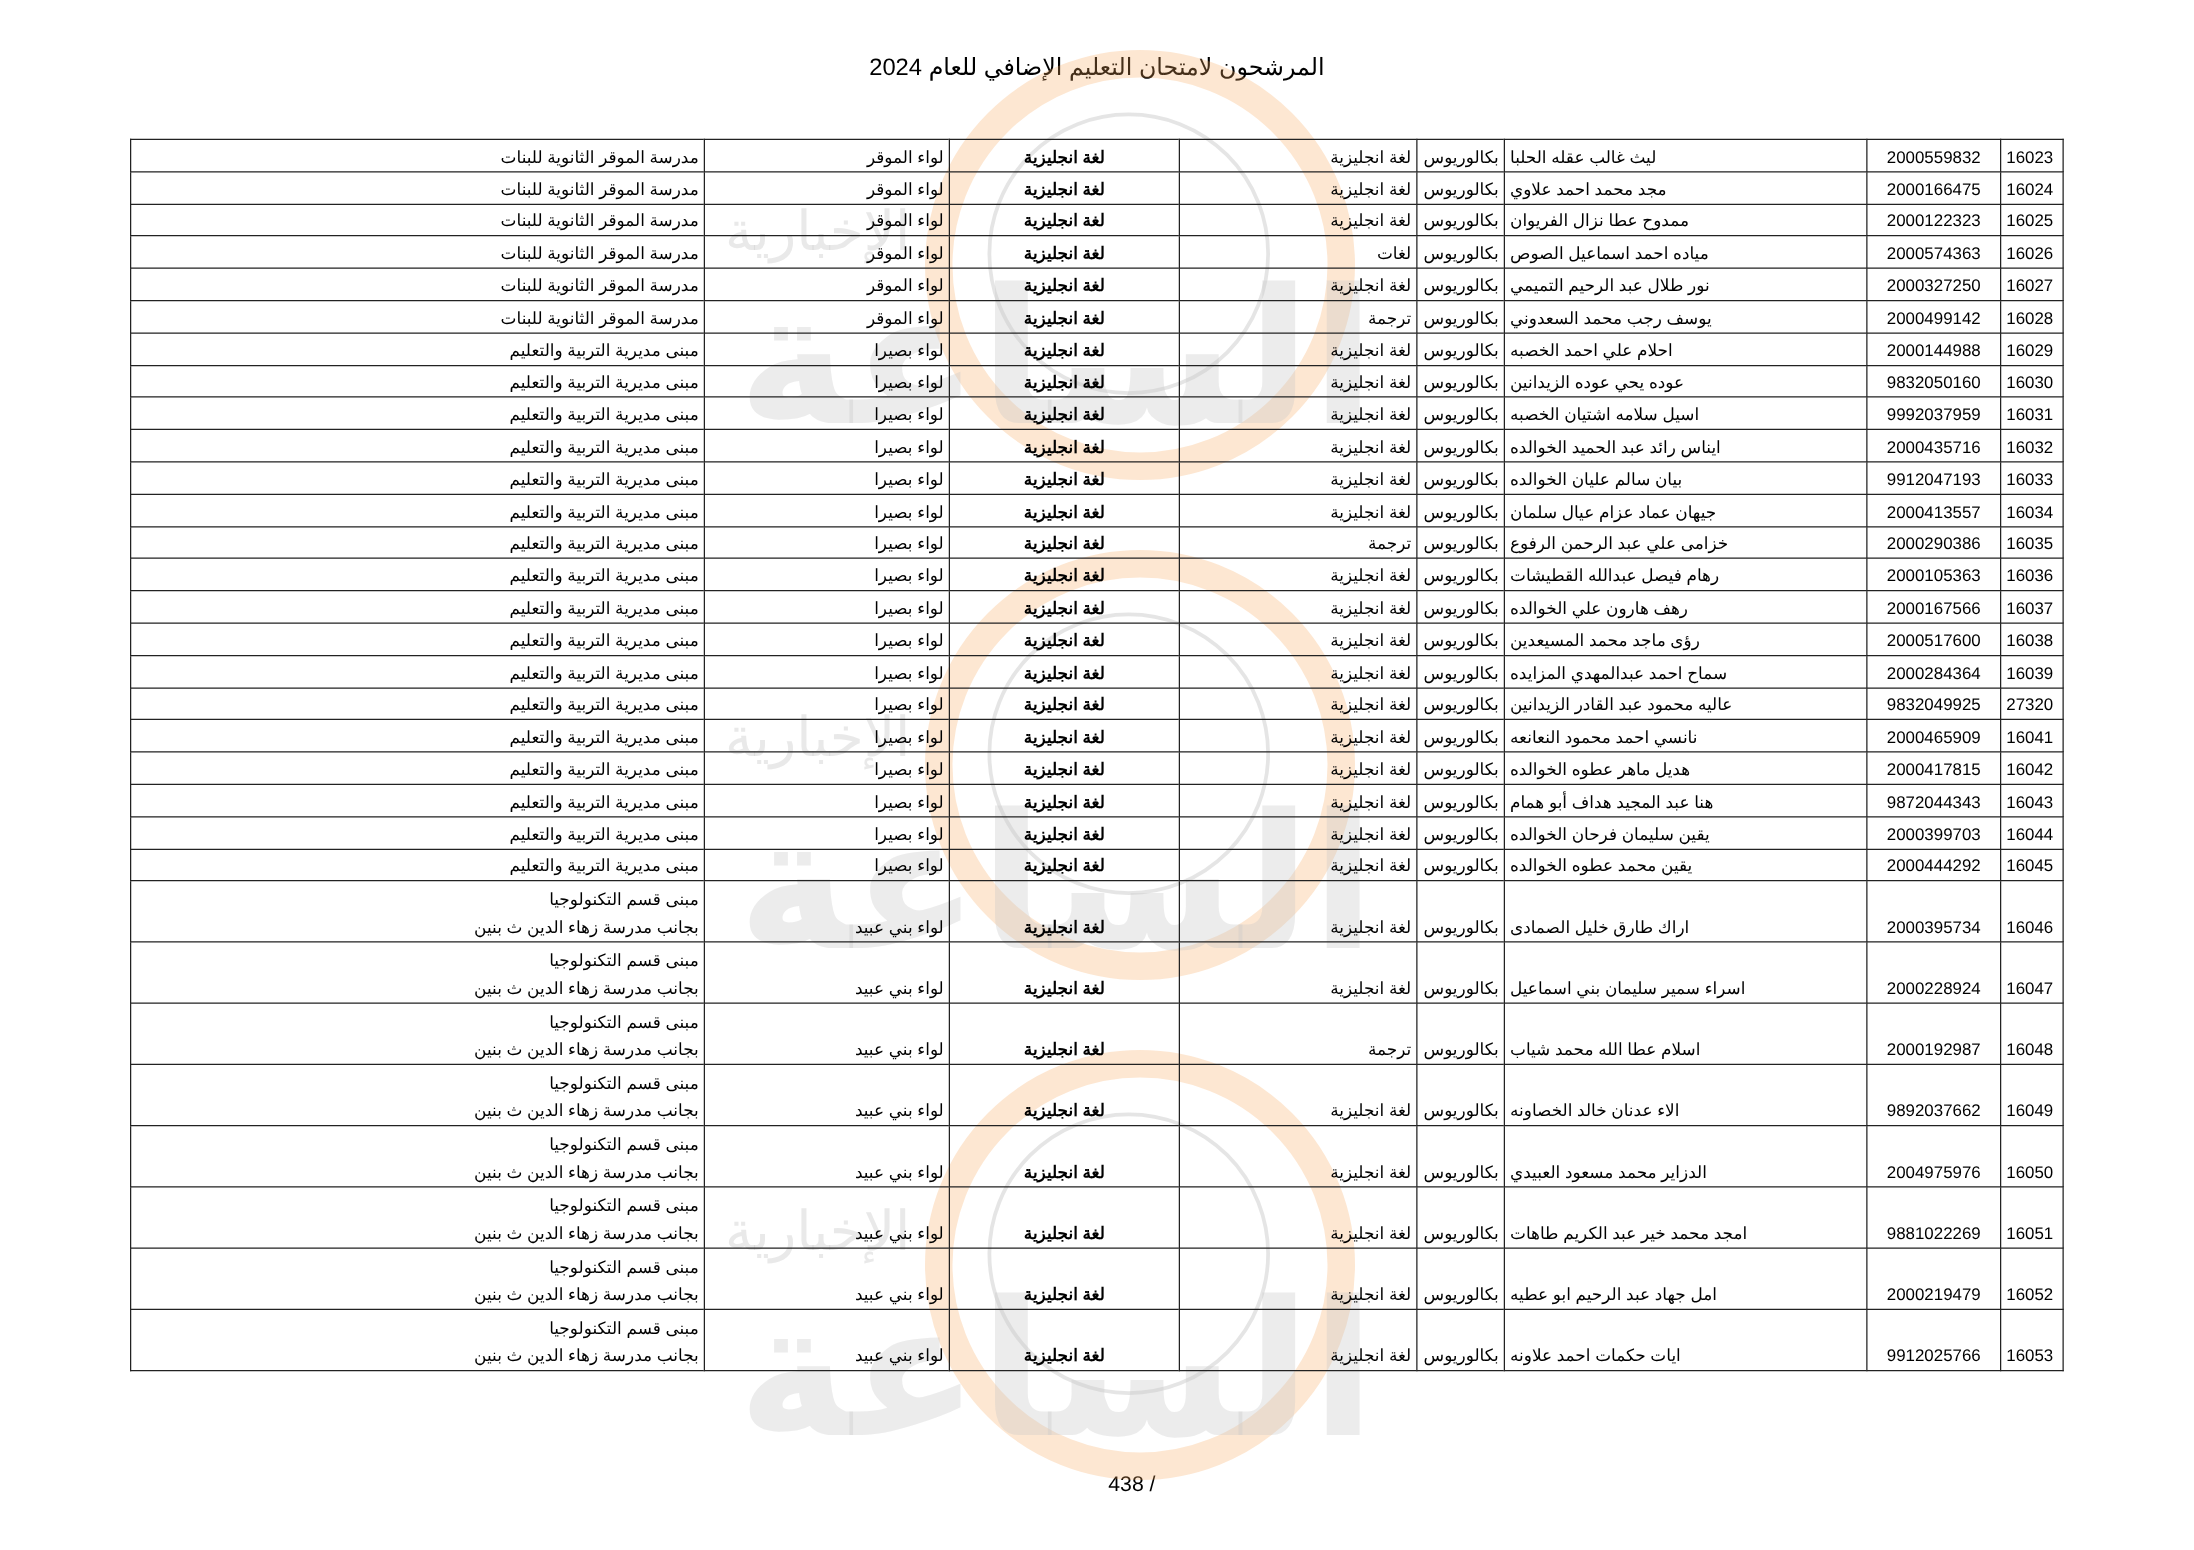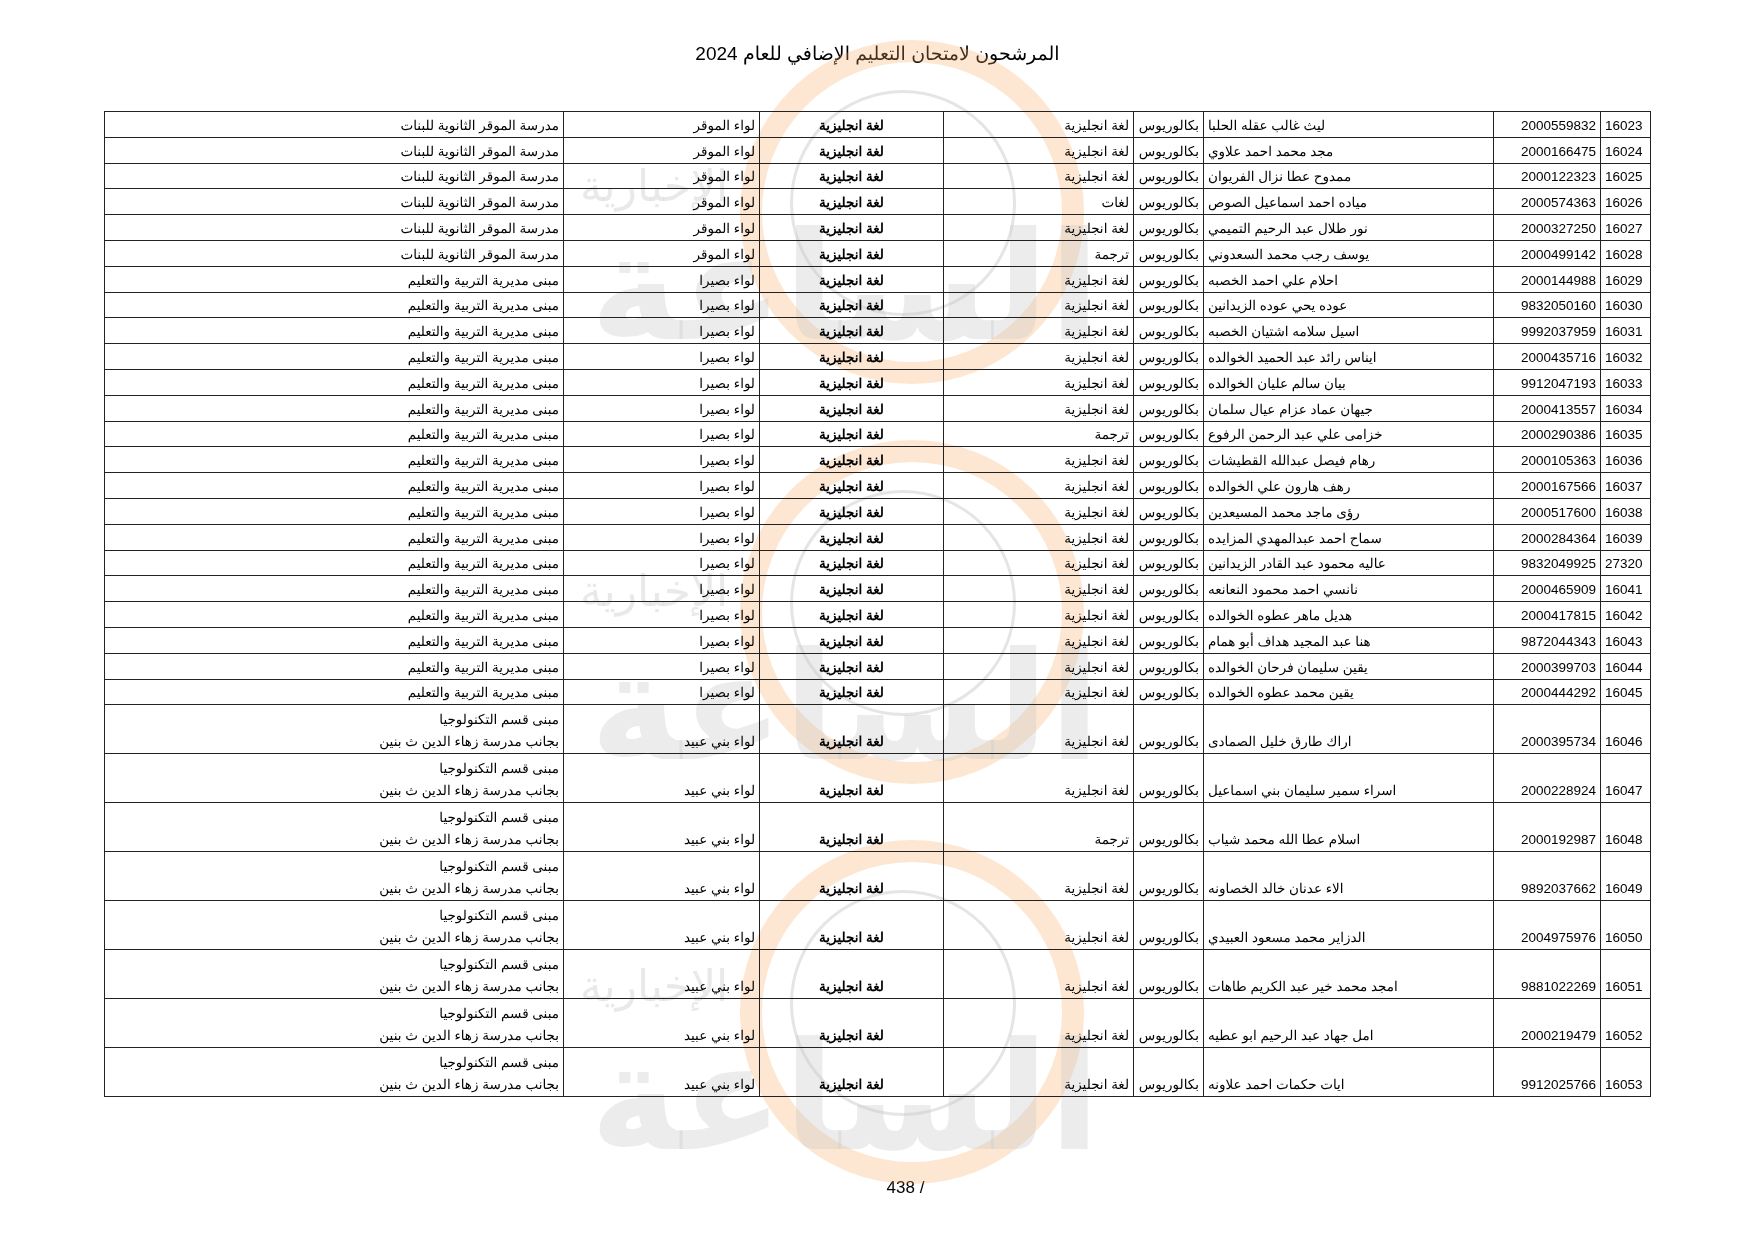--- a/index.html
+++ b/index.html
@@ -9,21 +9,21 @@
   .watermark { position:absolute; pointer-events:none; }
   .wm-ring { position:absolute; border-radius:50%; border:22px solid rgba(249,170,95,0.28); }
   .wm-inner { position:absolute; border-radius:50%; border:3px solid rgba(180,180,180,0.35); }
   .wm-logo { position:absolute; font-size:150px; font-weight:bold; color:rgba(200,200,200,0.35); direction:rtl; white-space:nowrap; font-family:"DejaVu Sans", sans-serif; }
   .wm-sub { position:absolute; font-size:44px; font-weight:normal; color:rgba(200,200,200,0.4); direction:rtl; white-space:nowrap; font-family:"DejaVu Sans", sans-serif; }
   table.roster { position:absolute; top:111px; left:104px; width:1546px; border-collapse:collapse; direction:rtl; table-layout:fixed; z-index:2; }
   table.roster td { border:1.3px solid #222; padding:0 4px; font-size:13.5px; white-space:nowrap; overflow:hidden; vertical-align:bottom; }
   tr.short td { height:24.8px; line-height:22px; }
   tr.tall td { height:48px; line-height:22px; }
   td.seat { text-align:left; font-size:15px; }
-  td.natid { text-align:right; font-size:15px; }
+  td.natid { text-align:center; font-size:15px; }
   td.name { text-align:left; }
   td.degree { text-align:right; }
   td.major { text-align:right; }
   td.subject { text-align:center; font-weight:bold; }
   td.region { text-align:right; }
   td.school { text-align:right; }
   .school-line { display:block; line-height:22px; }
 </style>
 </head>
 <body>

